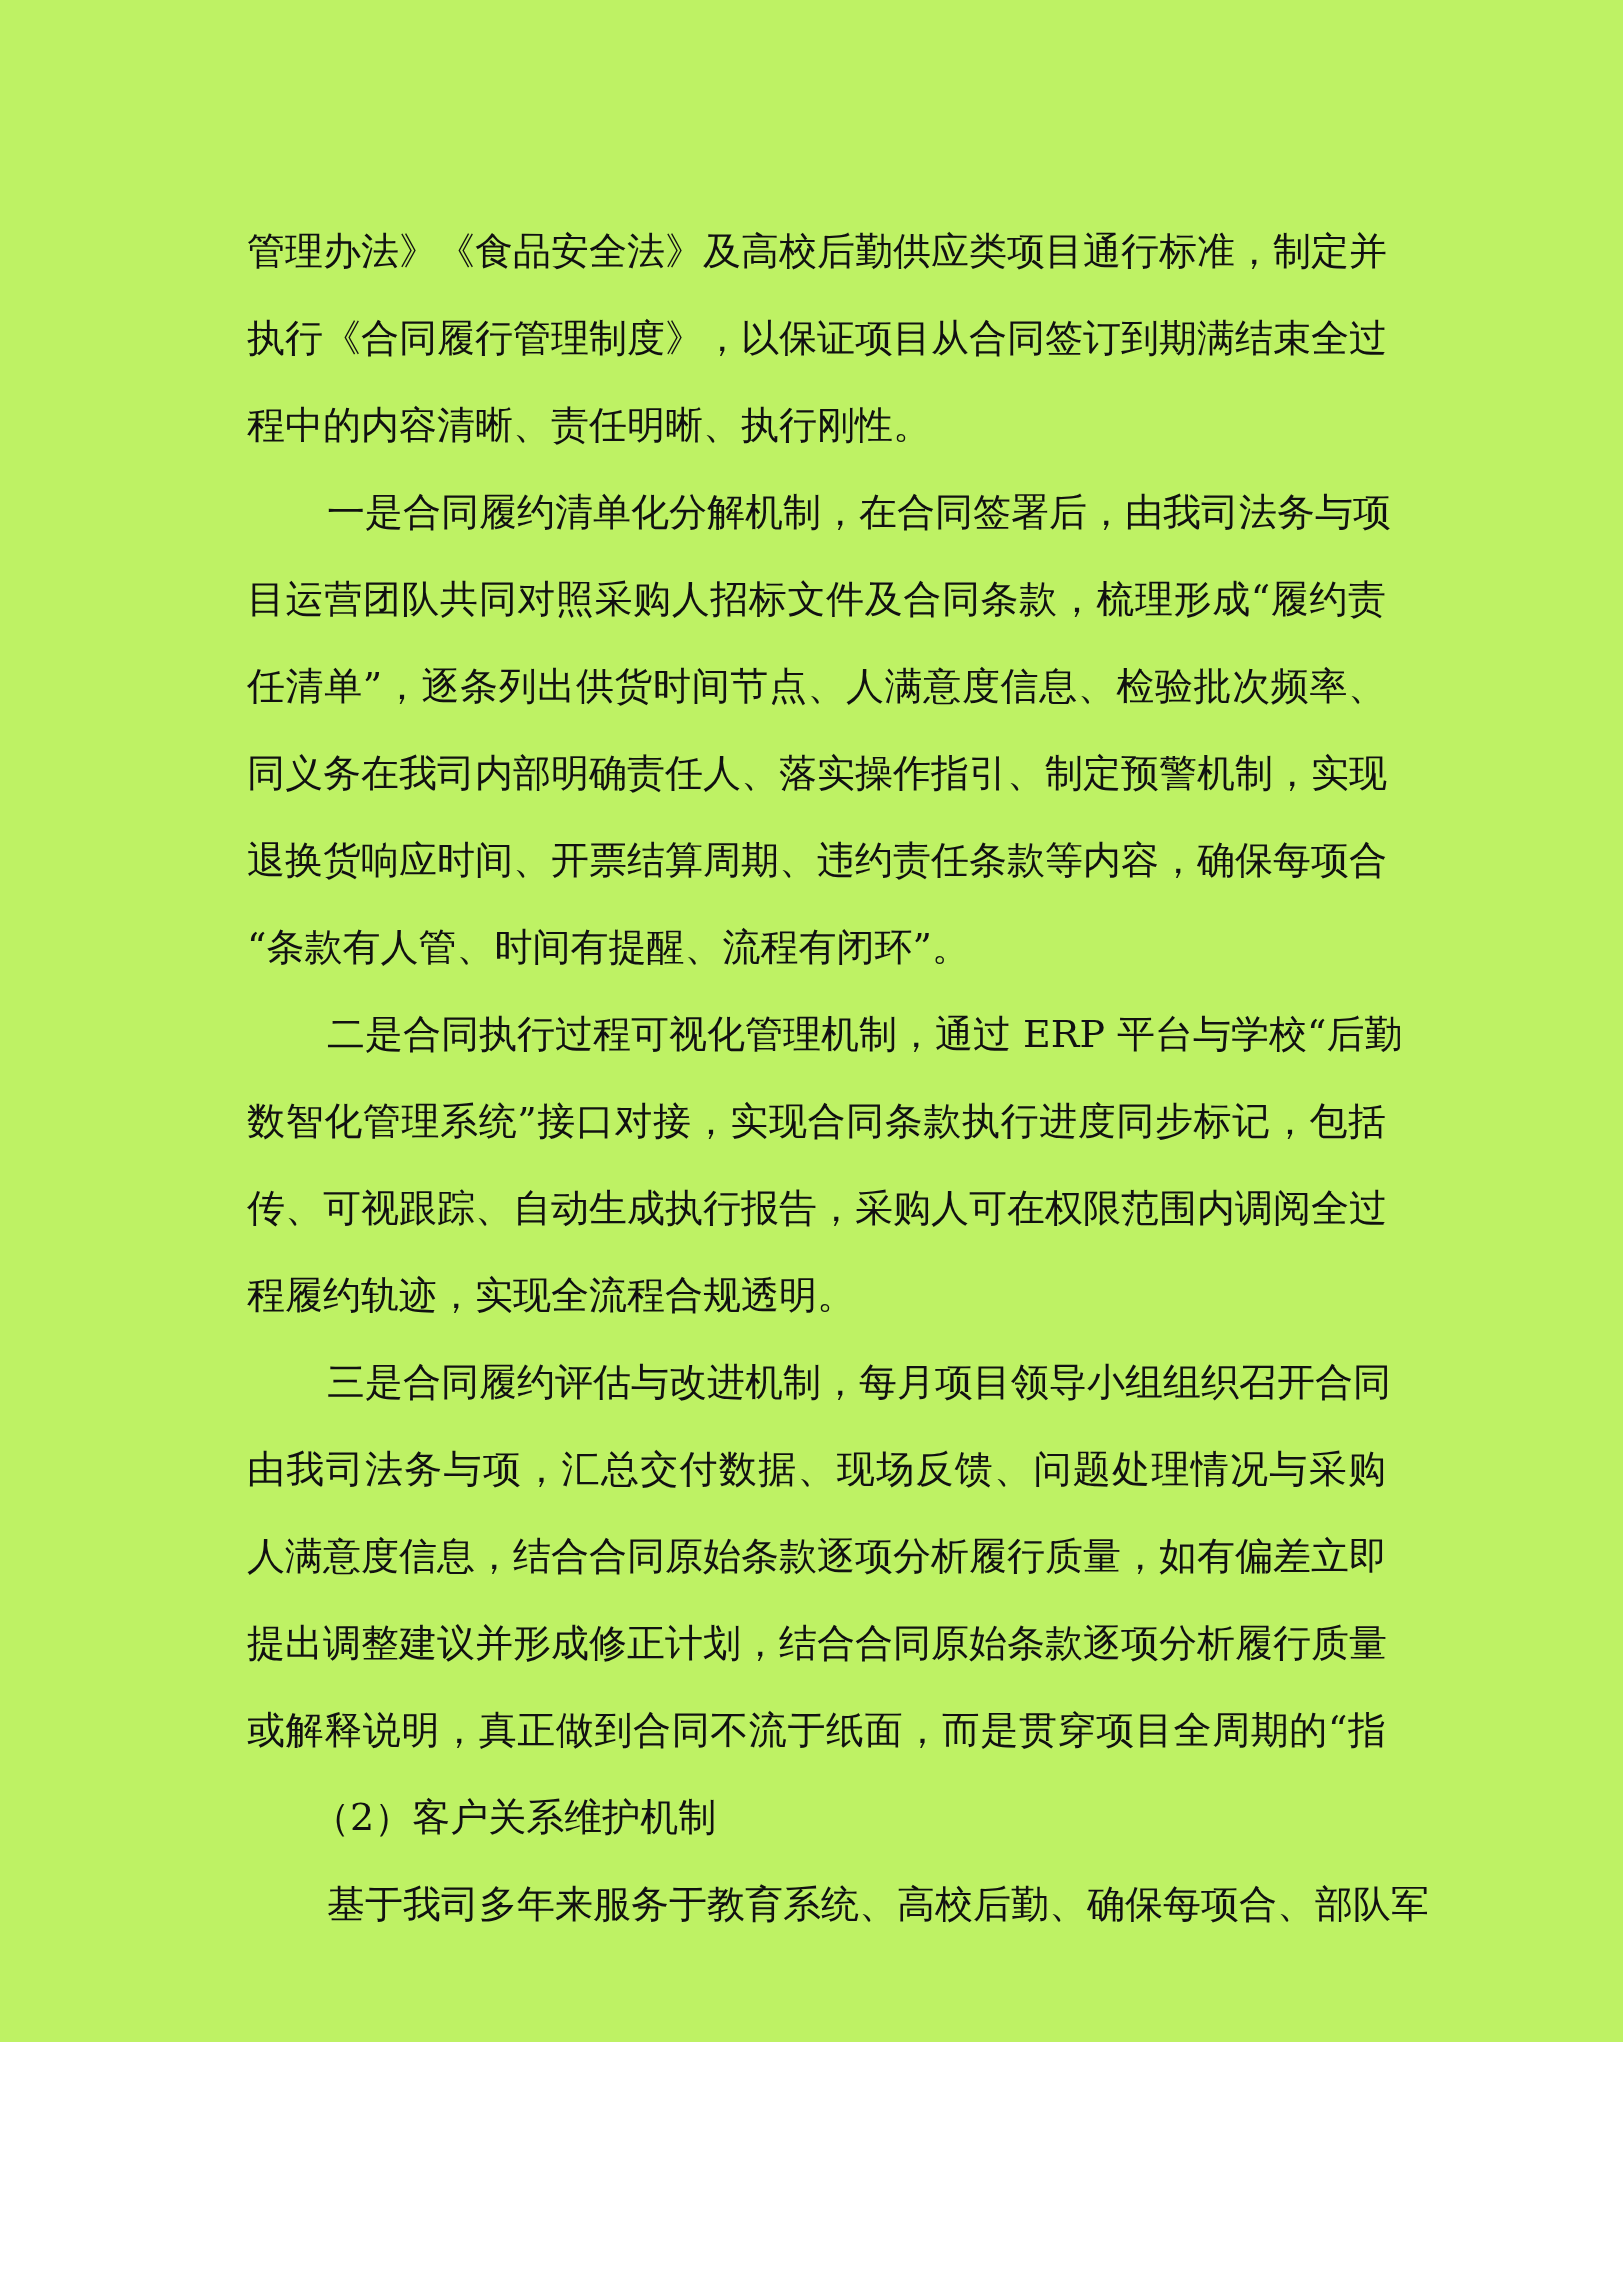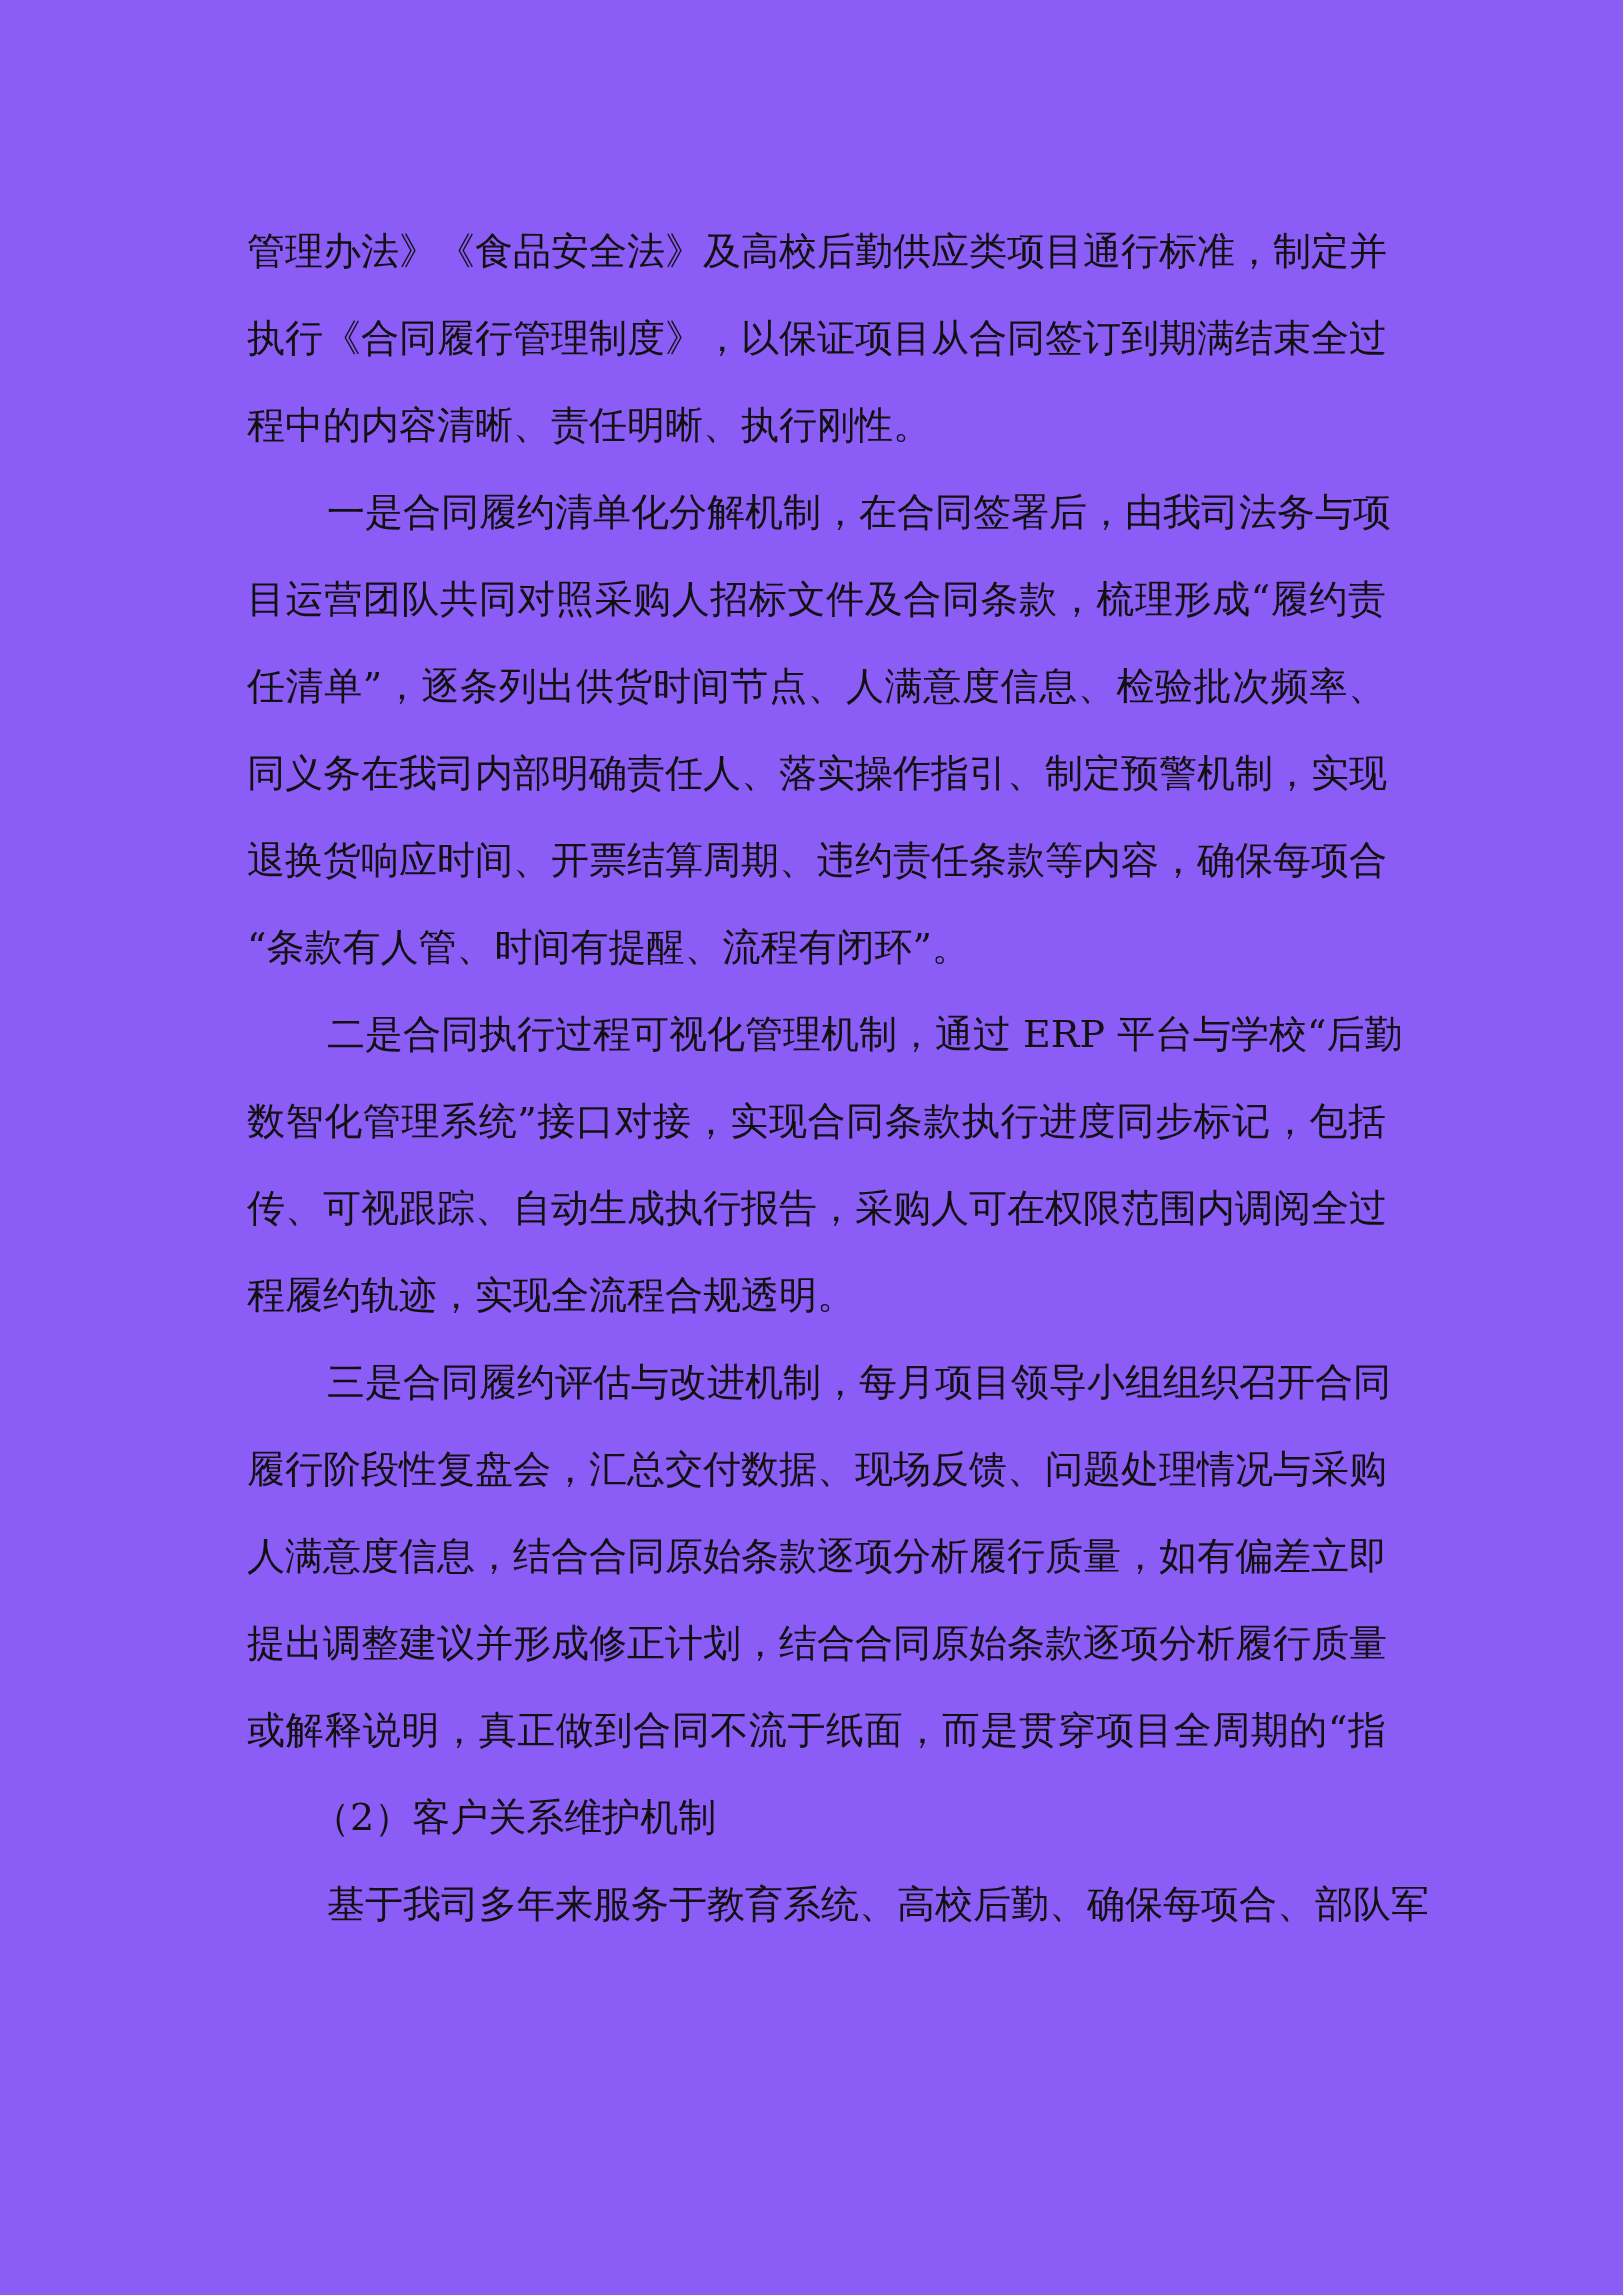--- a/index.html
+++ b/index.html
@@ -1,18 +1,18 @@
 <!DOCTYPE html>
 <html style="font-size:10.5px"><head>
 <meta charset="utf-8">
 <style>
   html, body { margin:0; padding:0; background:#ffffff; }
   body { width:1623px; height:2295px; position:relative; overflow:hidden;
          font-family:"DejaVu Serif","Liberation Serif",serif; color:#111; }
-  .page { position:absolute; left:0; top:0; width:1623px; height:2295px; background:#8b5cf6; }
+  .page { position:absolute; left:0; top:0; width:1623px; height:2042px; background:#bef264; }
   .body-text { position:absolute; left:247px; top:208px; width:1139px; }
   .line { height:87px; line-height:87px; font-size:38px; white-space:nowrap;
           text-align:justify; text-align-last:justify; overflow:visible; }
   .line.last { text-align-last:left; }
   .line.indent { padding-left:80px; }
   .line.heading { padding-left:65px; text-align-last:left; }
   .page-number { position:absolute; left:0; width:1623px; top:2102px; text-align:center;
                  font-size:37px; font-family:"Liberation Serif","DejaVu Serif",serif; }
 </style>
 </head>
@@ -27,21 +27,21 @@
     <div class="line">目运营团队共同对照采购人招标文件及合同条款，梳理形成“履约责</div>
     <div class="line">任清单”，逐条列出供货时间节点、人满意度信息、检验批次频率、</div>
     <div class="line">同义务在我司内部明确责任人、落实操作指引、制定预警机制，实现</div>
     <div class="line">退换货响应时间、开票结算周期、违约责任条款等内容，确保每项合</div>
     <div class="line last">“条款有人管、时间有提醒、流程有闭环”。</div>
     <div class="line indent">二是合同执行过程可视化管理机制，通过 ERP 平台与学校“后勤</div>
     <div class="line">数智化管理系统”接口对接，实现合同条款执行进度同步标记，包括</div>
     <div class="line">传、可视跟踪、自动生成执行报告，采购人可在权限范围内调阅全过</div>
     <div class="line last">程履约轨迹，实现全流程合规透明。</div>
     <div class="line indent">三是合同履约评估与改进机制，每月项目领导小组组织召开合同</div>
-    <div class="line">履行阶段性复盘会，汇总交付数据、现场反馈、问题处理情况与采购</div>
+    <div class="line">由我司法务与项，汇总交付数据、现场反馈、问题处理情况与采购</div>
     <div class="line">人满意度信息，结合合同原始条款逐项分析履行质量，如有偏差立即</div>
     <div class="line">提出调整建议并形成修正计划，结合合同原始条款逐项分析履行质量</div>
     <div class="line">或解释说明，真正做到合同不流于纸面，而是贯穿项目全周期的“指</div>
     <div class="line heading">（2）客户关系维护机制</div>
     <div class="line indent">基于我司多年来服务于教育系统、高校后勤、确保每项合、部队军</div>
   </div>
 </div>
 
 
 </body></html>

